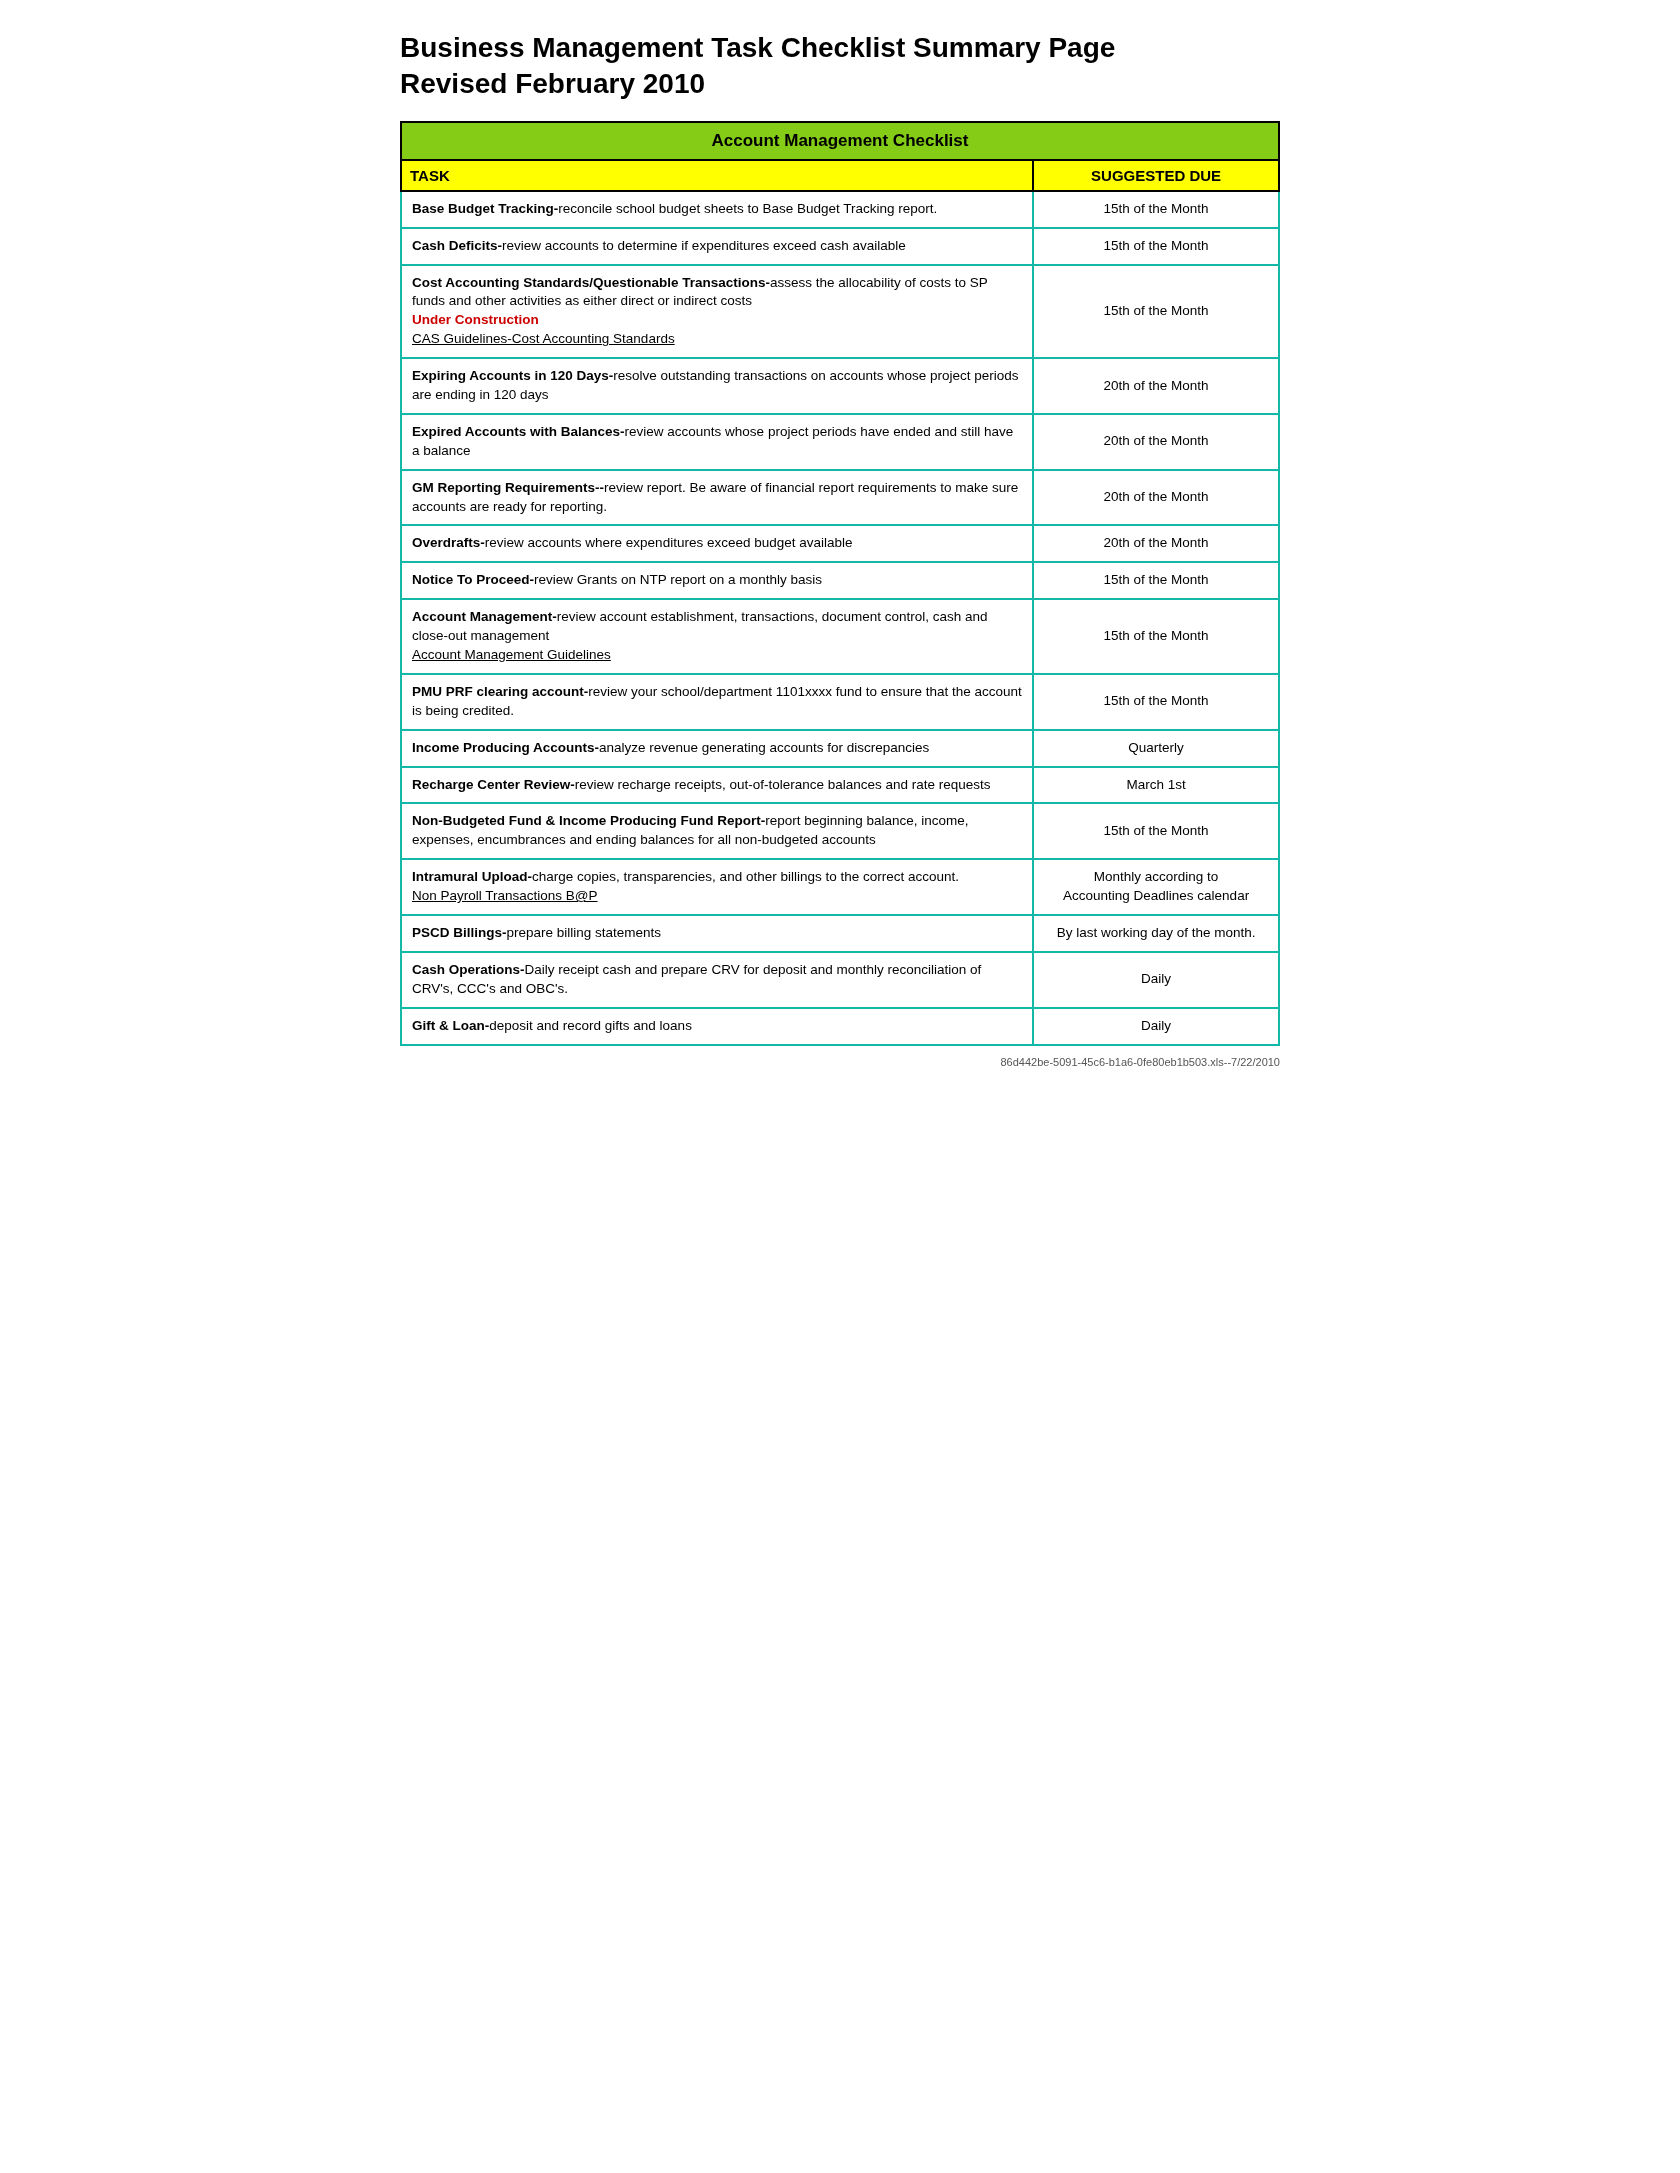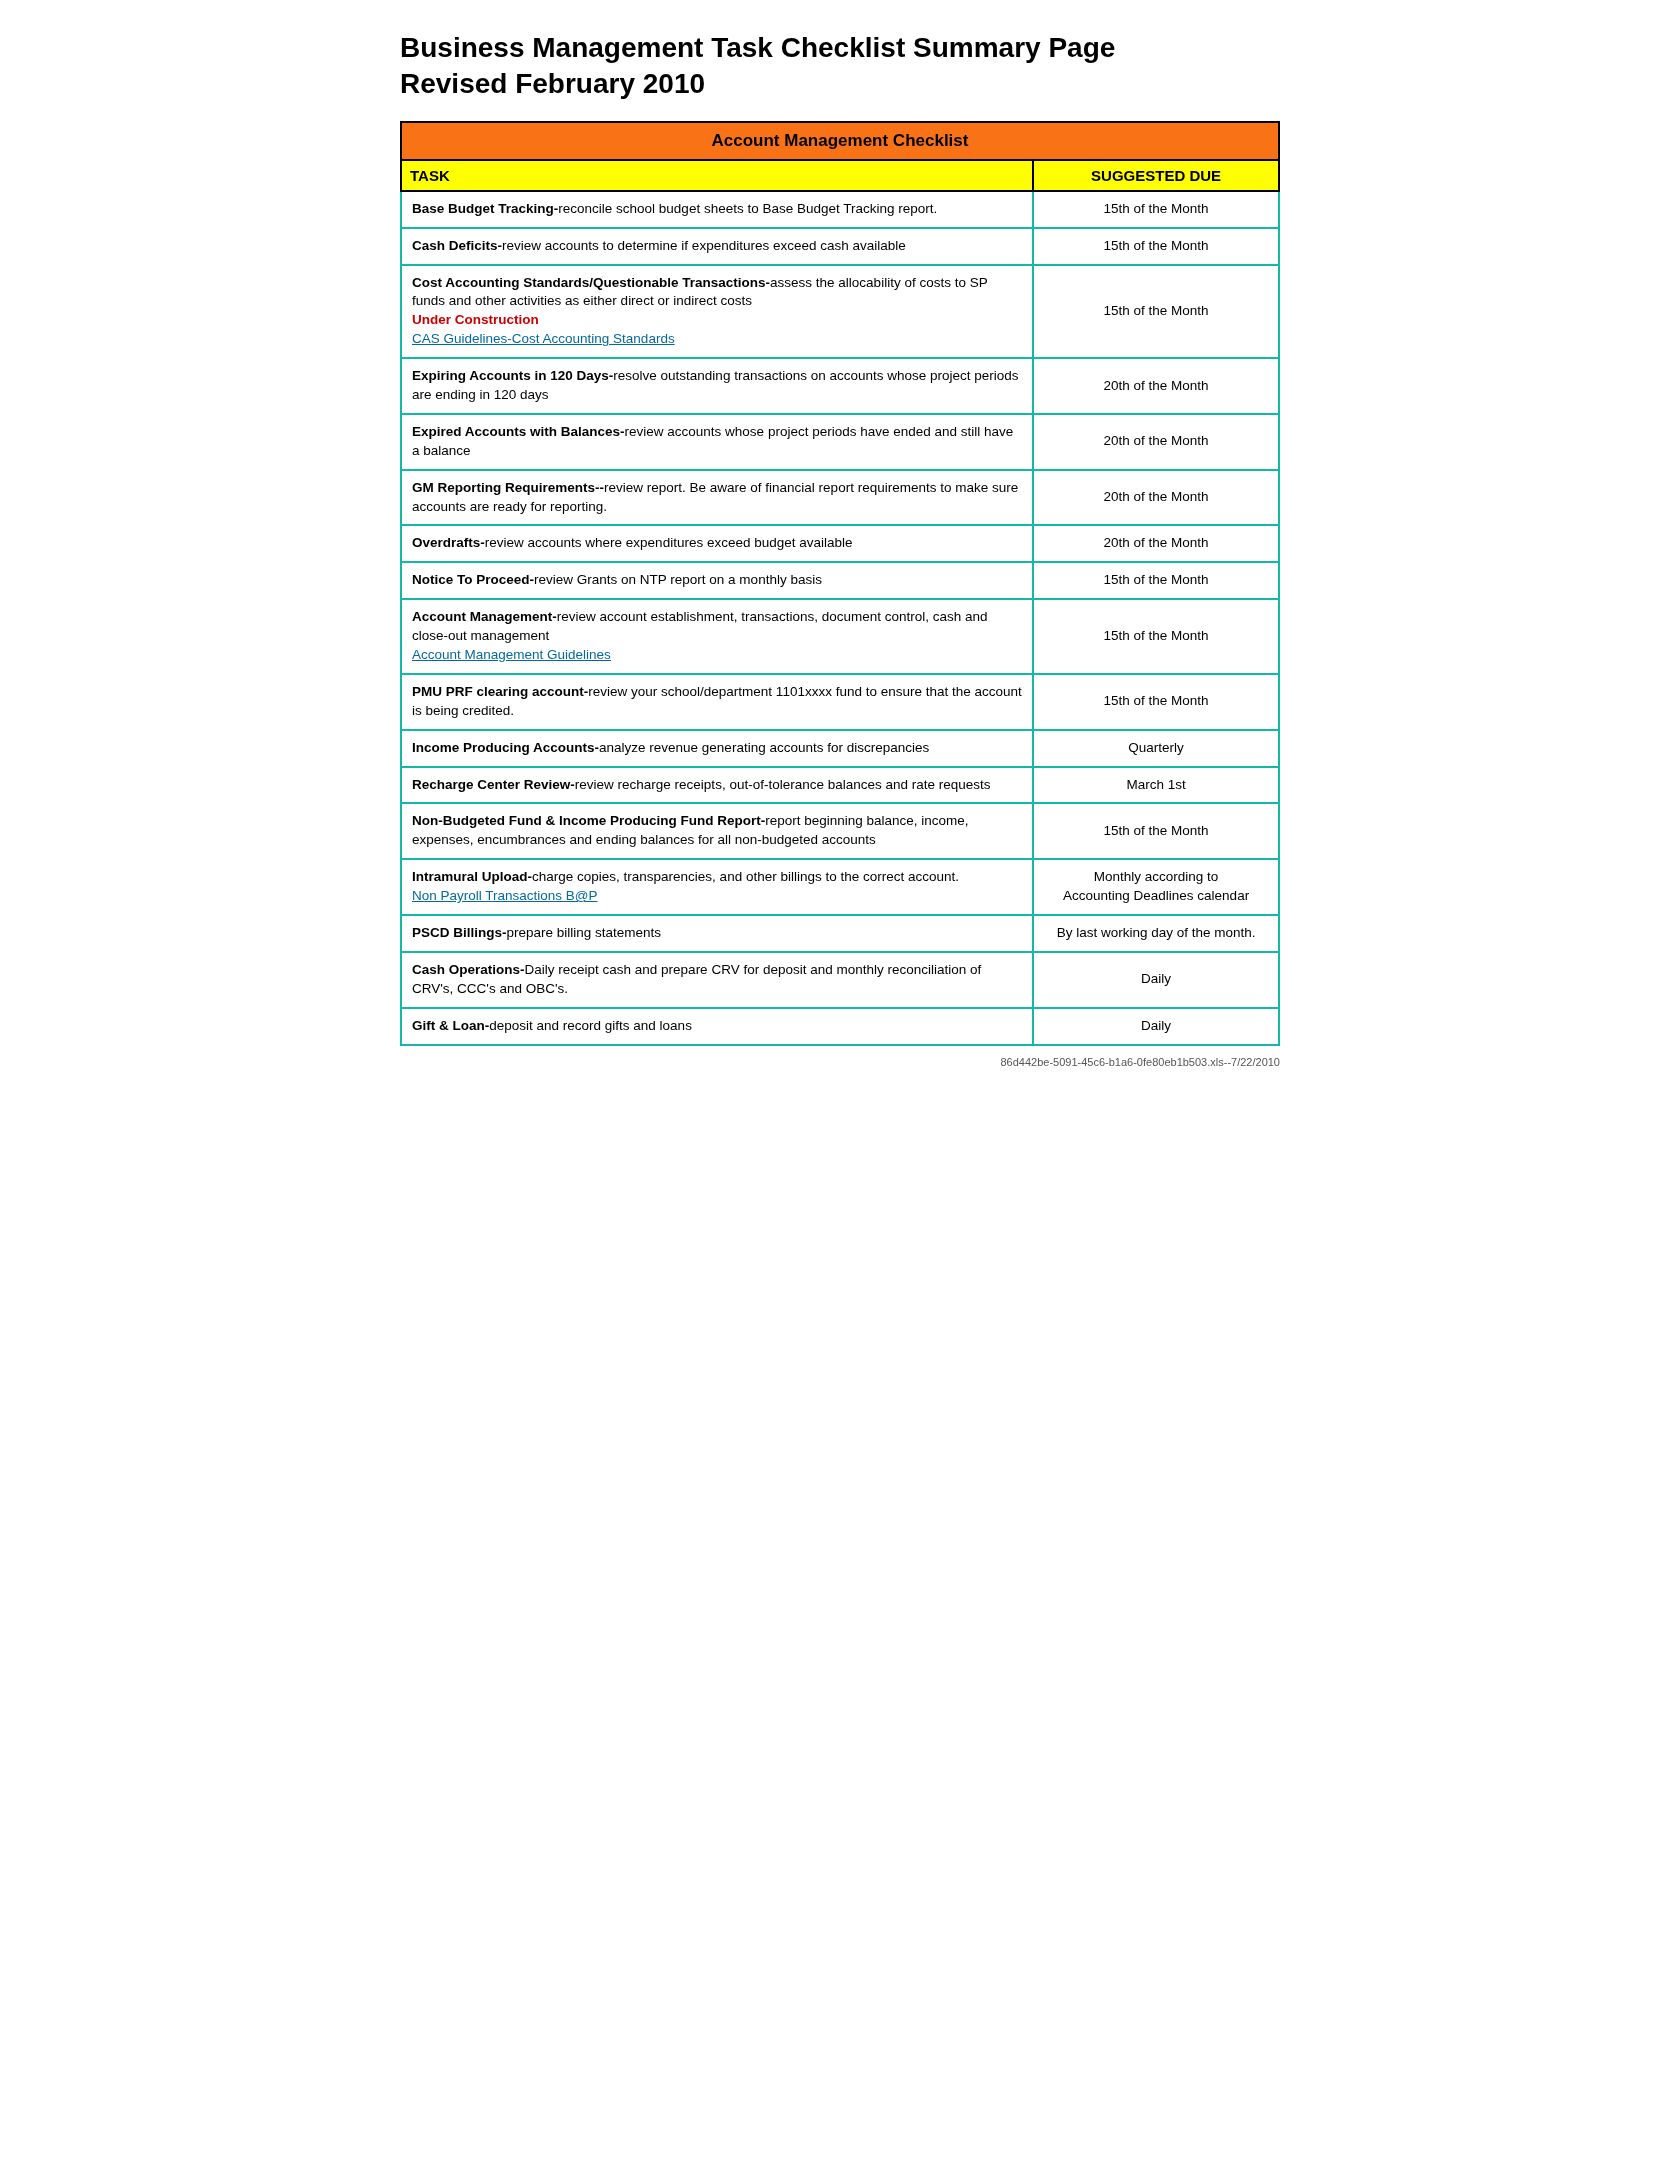--- a/index.html
+++ b/index.html
@@ -17,21 +17,21 @@
       font-weight: bold;
       line-height: 1.3;
       margin-bottom: 18px;
     }
     .main-table {
       width: 100%;
       border-collapse: collapse;
       border: 2px solid #000;
     }
     .header-row td {
-      background: #f97316;
+      background: #84cc16;
       text-align: center;
       font-size: 17px;
       font-weight: bold;
       padding: 8px 6px;
       border: 2px solid #000;
     }
     .col-header-row td {
       background: #ffff00;
       font-weight: bold;
       font-size: 15px;
@@ -47,21 +47,21 @@
       padding: 8px 10px;
       font-size: 13.5px;
       line-height: 1.4;
     }
     .data-row td.due-cell {
       text-align: center;
       font-size: 13.5px;
     }
     .bold { font-weight: bold; }
     .link-blue {
-      color: #0369a1;
+      color: #000000;
       text-decoration: underline;
     }
     .under-construction {
       color: #cc0000;
       font-weight: bold;
     }
     .footer {
       text-align: right;
       font-size: 11px;
       color: #555;

